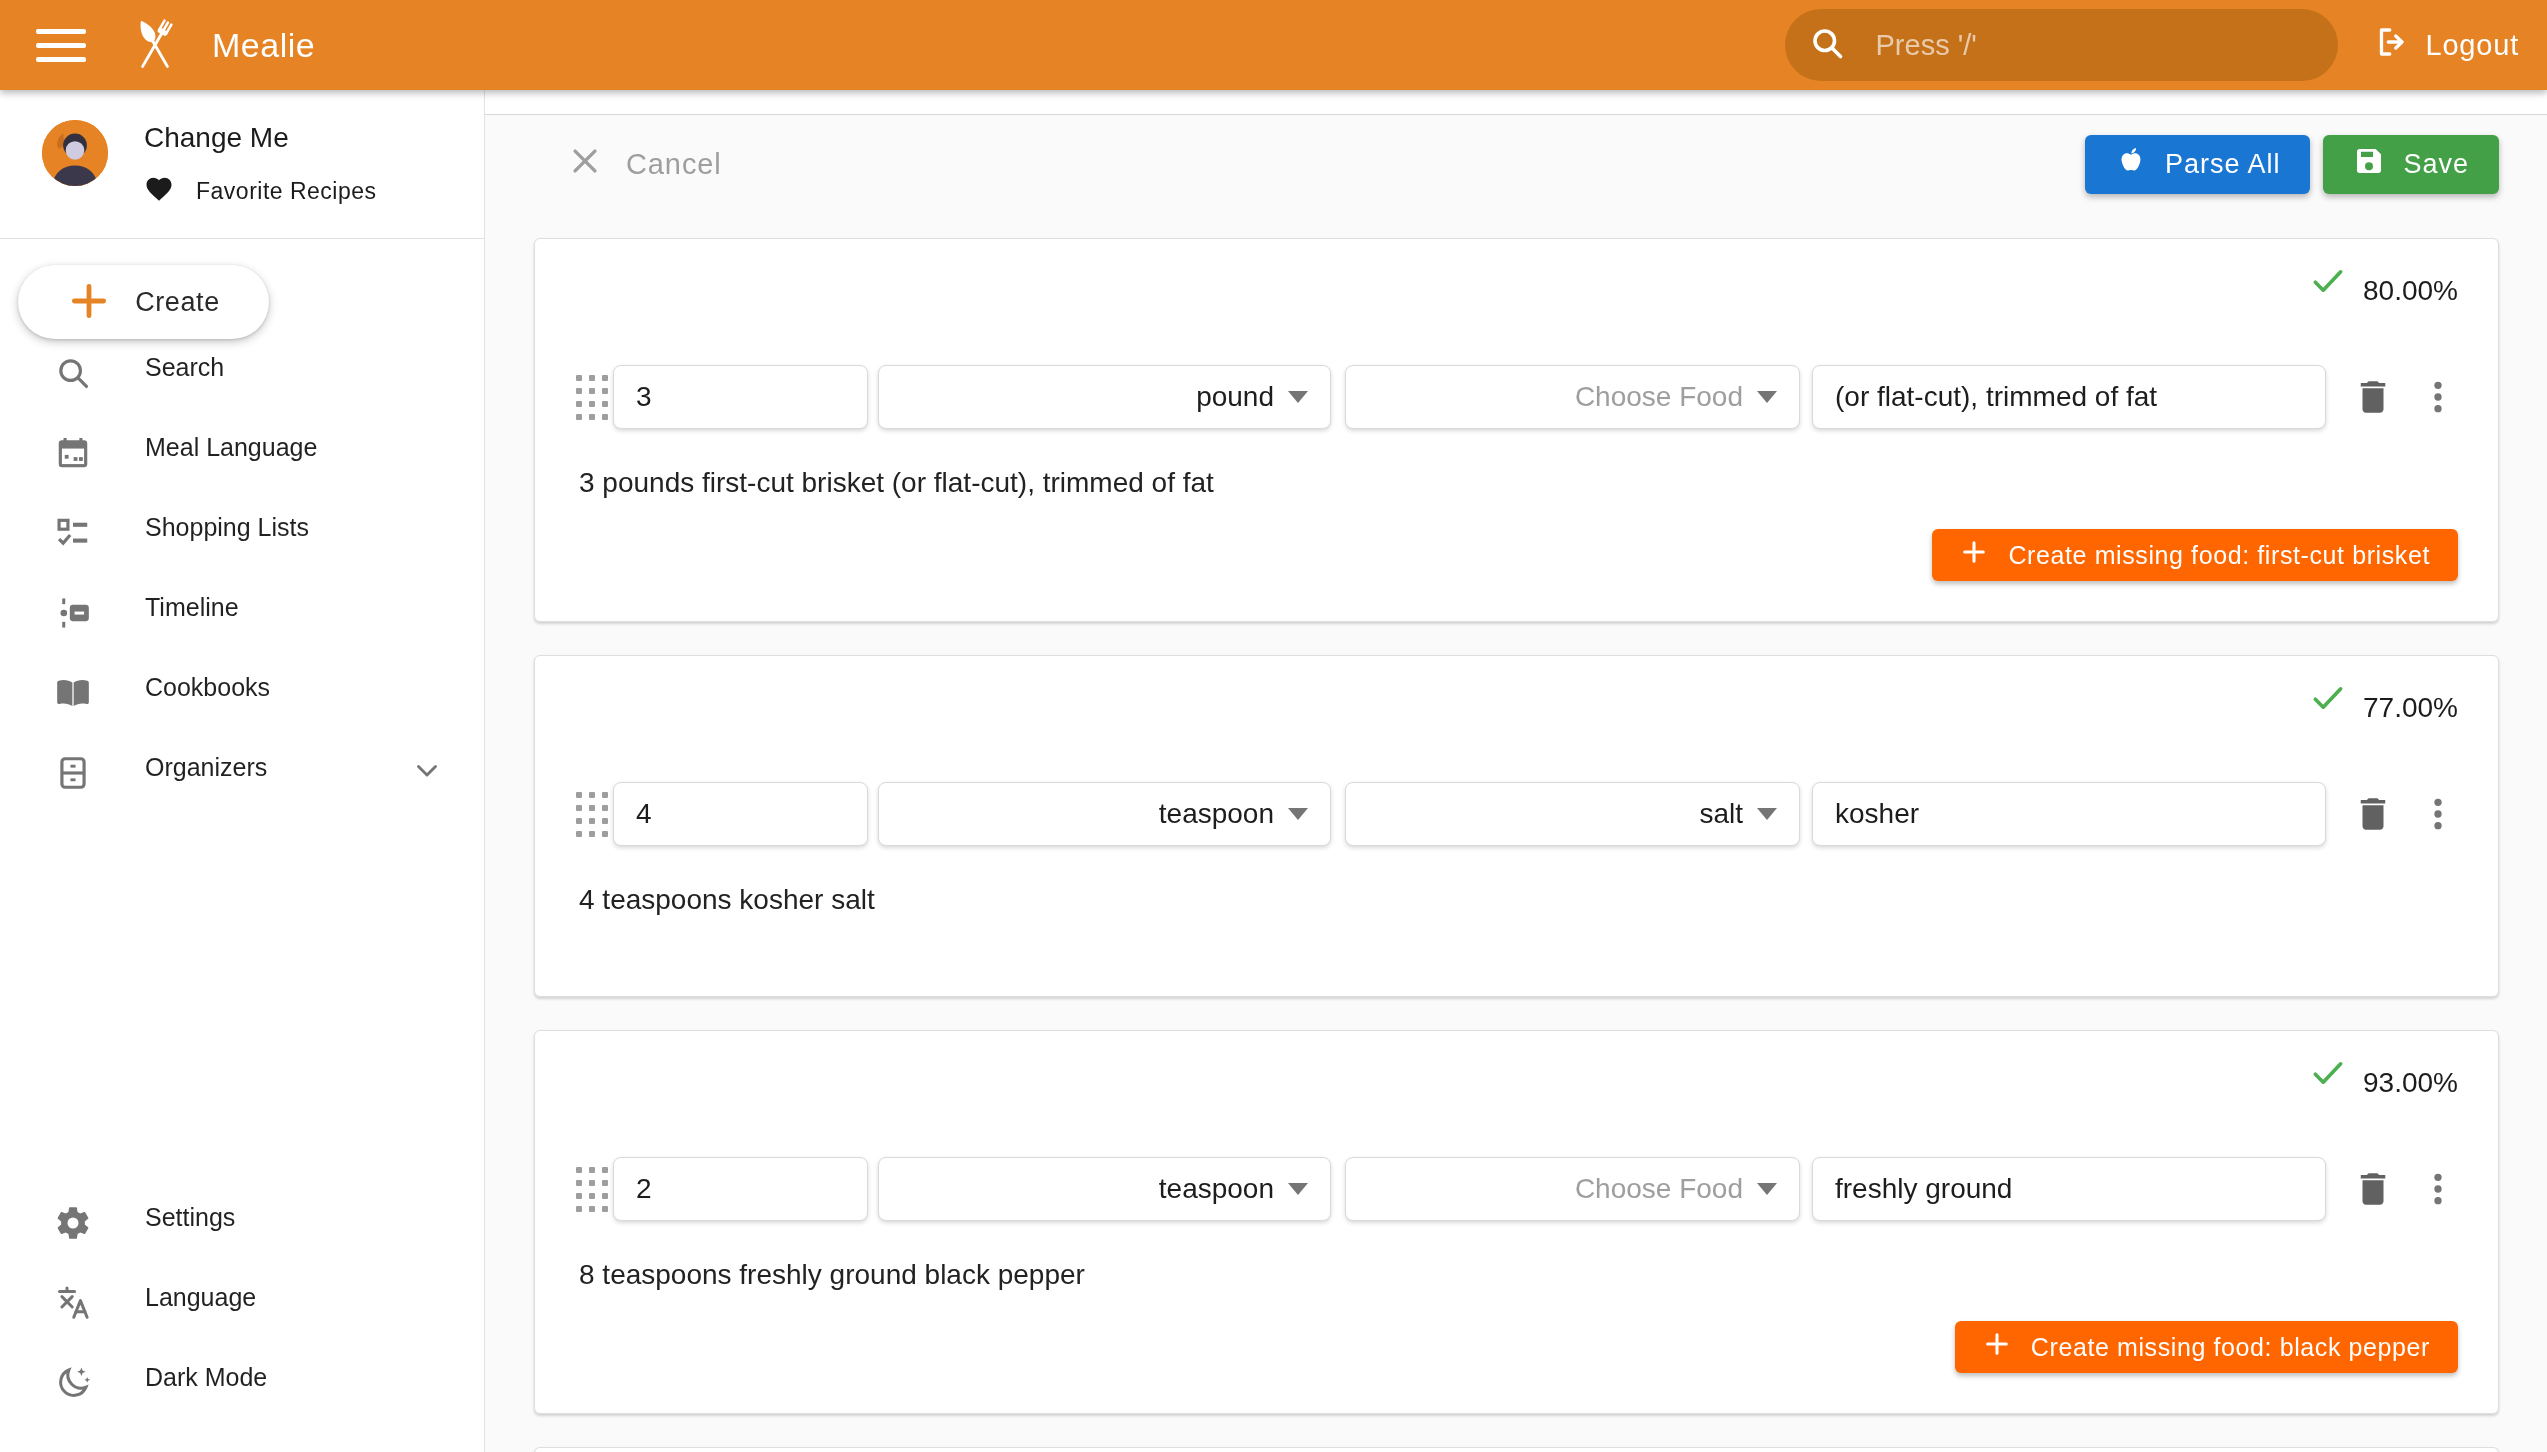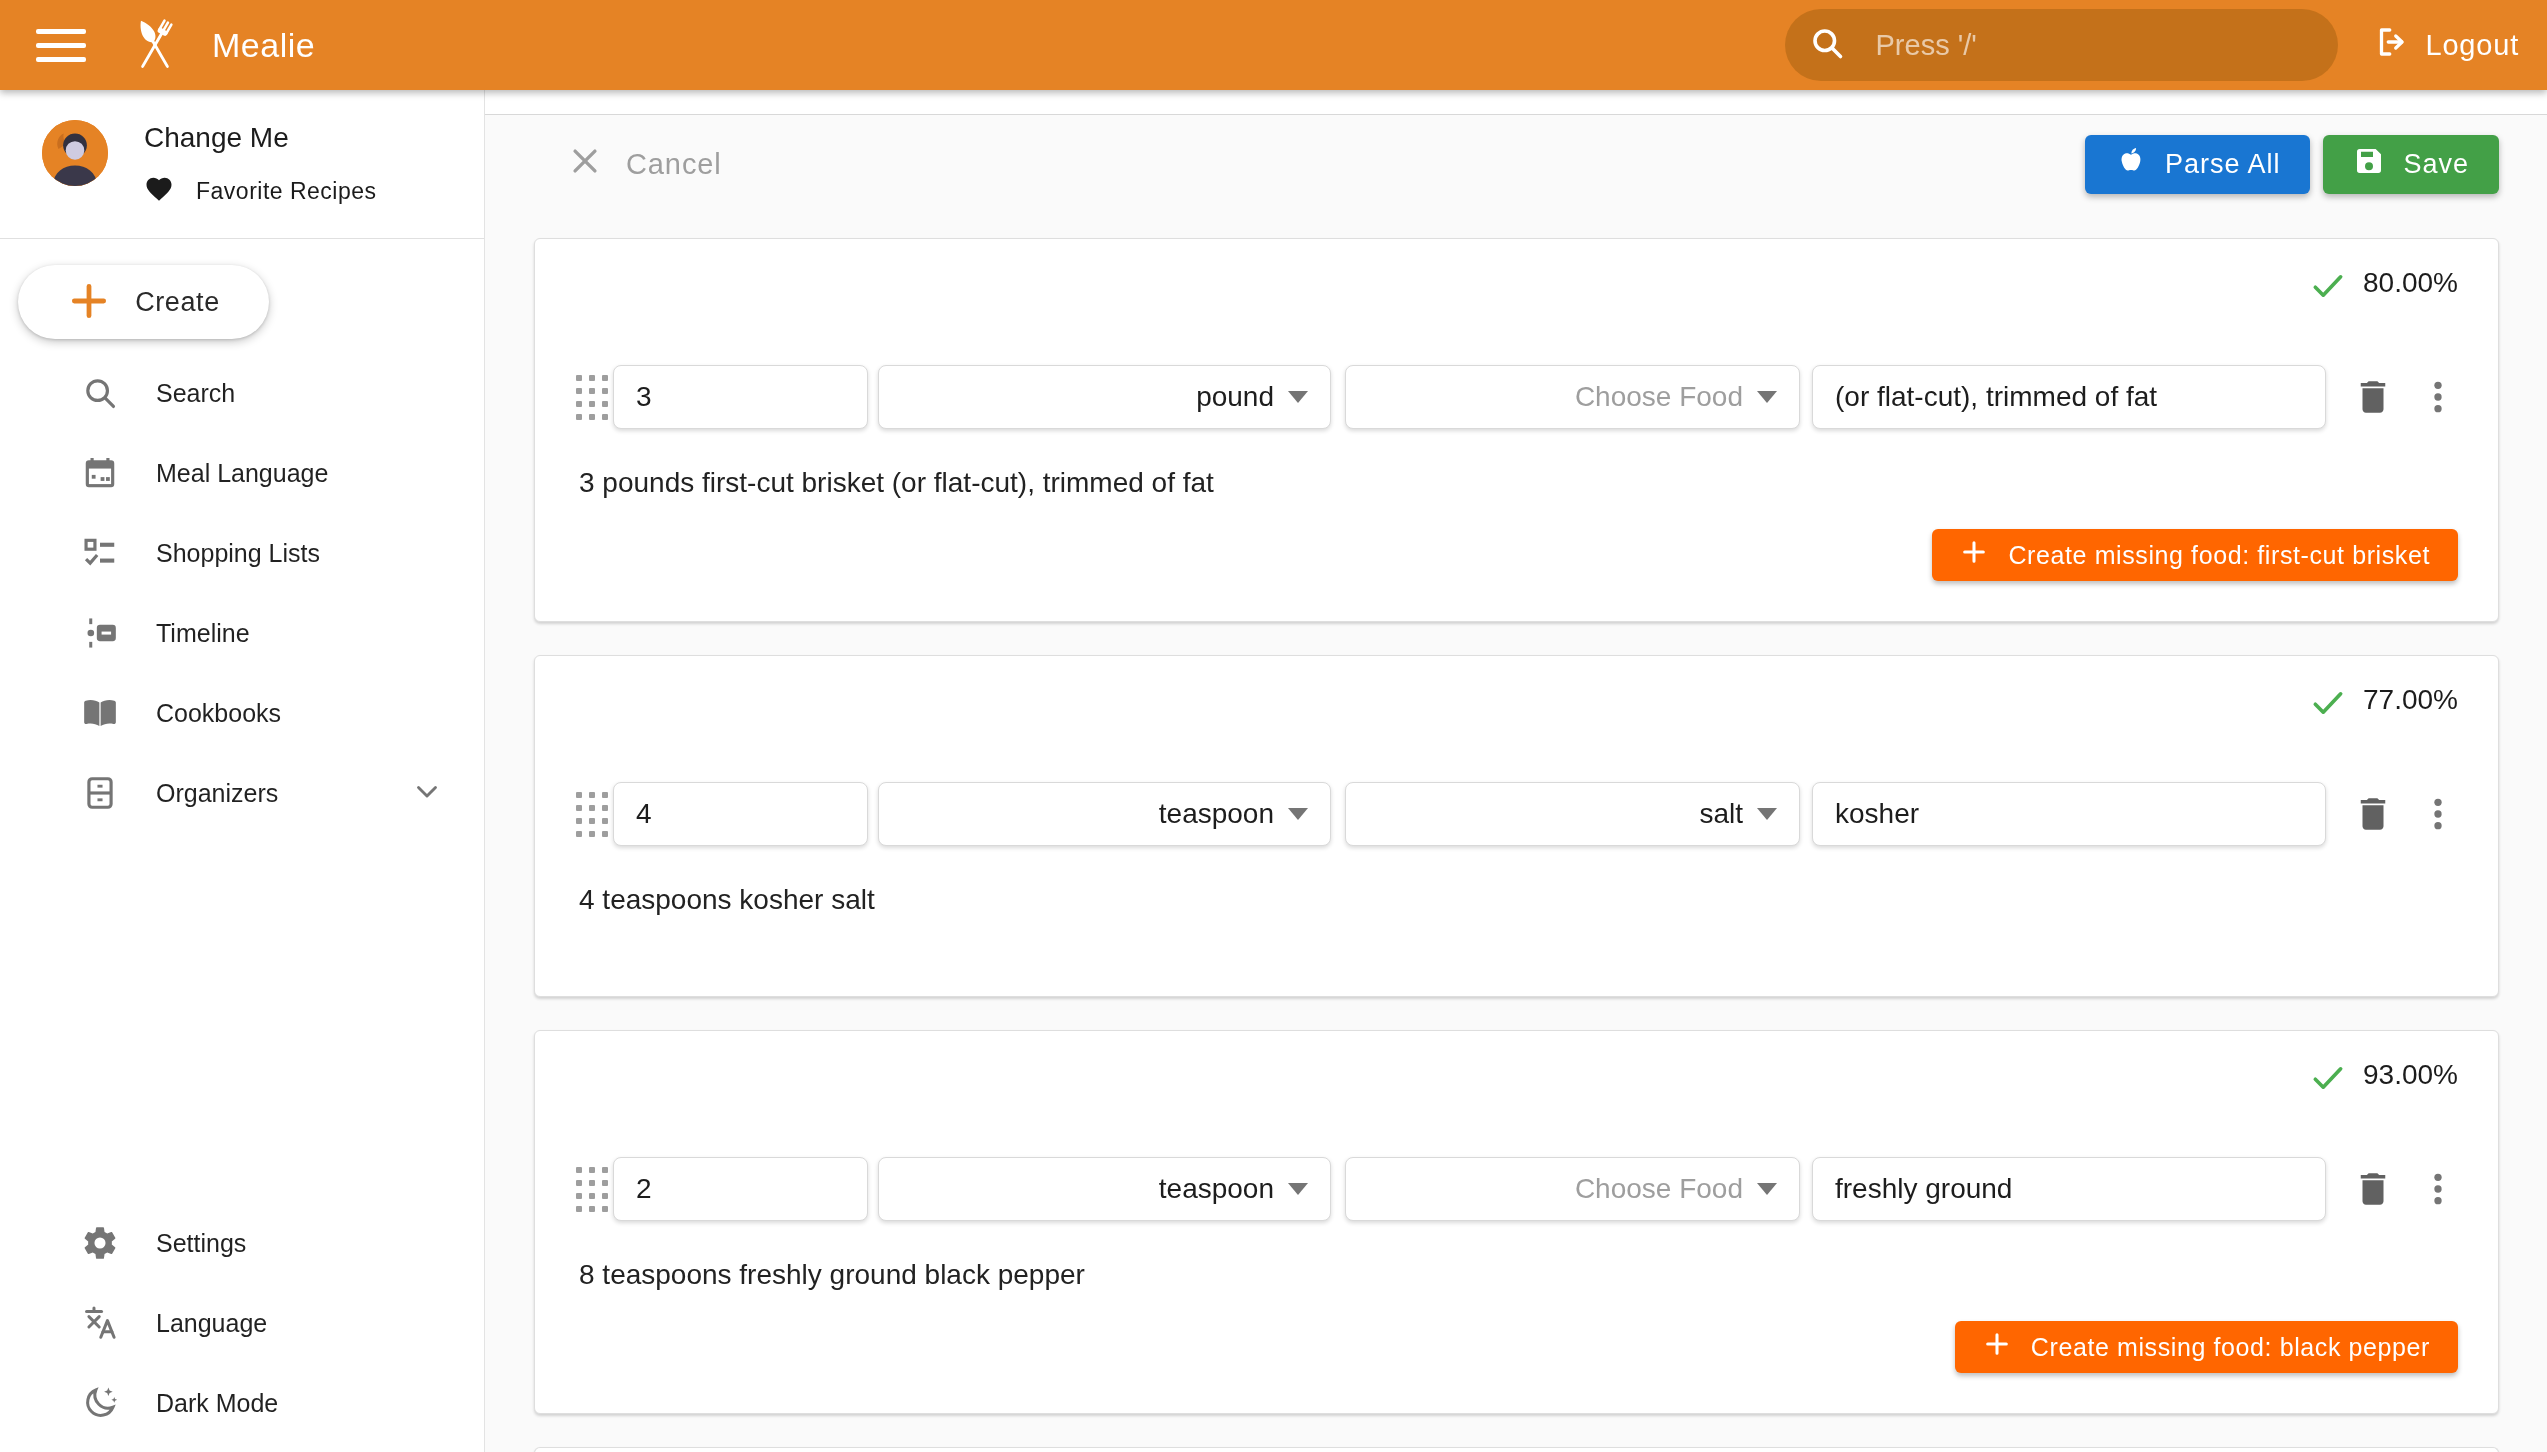--- a/index.html
+++ b/index.html
@@ -33,42 +33,42 @@
   .profile{display:flex;gap:36px;padding:30px 20px 0 42px}
   .avatar{width:66px;height:66px;border-radius:50%;overflow:hidden;background:#E58325;flex:0 0 66px}
   .profile-name{font-size:28px;color:#1c1c1c;margin-top:2px}
   .fav-row{display:flex;align-items:center;gap:22px;margin-top:20px;cursor:pointer}
   .fav-row .lbl{font-size:23px;font-weight:500;letter-spacing:0.5px;color:#1b1b1b}
   .side-divider{border:none;border-top:1px solid #E0E0E0;margin-top:30px}
   .create-btn{margin:26px 0 14px 18px;width:251px;height:74px;border-radius:37px;background:#fff;
     border:none;box-shadow:0 3px 10px rgba(0,0,0,.22),0 1px 3px rgba(0,0,0,.14);
     display:flex;align-items:center;justify-content:center;gap:24px;cursor:pointer}
   .create-btn .lbl{font-size:27px;font-weight:500;letter-spacing:0.6px;color:#2a2a2a}
-  .nav-item{height:80px;display:flex;align-items:center;padding:0 40px 0 80px;gap:36px;cursor:pointer}
+  .nav-item{height:80px;display:flex;padding:0 40px 0 53px;gap:52px;cursor:pointer}
   .nav-item .ic{width:40px;height:40px;display:flex;align-items:center;justify-content:center;flex:0 0 40px}
   .nav-item .lbl{font-size:25px;color:rgba(0,0,0,.87)}
   .nav-item .chev{margin-left:auto}
   .bottom-nav{position:absolute;left:0;right:0;bottom:10px}
 
   
   .prev-edge{height:25px;background:#fff;border-bottom:1px solid #D8D8D8;margin:0 -48px 0 -49px}
   .toolbar{display:flex;align-items:center;height:66px;margin:16px 0 41px}
   .cancel{display:flex;align-items:center;gap:24px;margin-left:34px;background:none;border:none;
     color:#9E9E9E;font-size:29px;font-weight:500;letter-spacing:0.9px;cursor:pointer}
   .btn{height:59px;border-radius:6px;border:none;color:#fff;display:flex;align-items:center;gap:18px;
     padding:0 30px;font-size:27px;font-weight:500;letter-spacing:1px;cursor:pointer;
     box-shadow:0 3px 6px rgba(0,0,0,.28)}
   .btn-parse{background:#1976D2;margin-left:auto}
   .btn-save{background:#43A047;margin-left:13px}
 
   
   .card{background:#fff;border:1px solid #DEDEDE;border-radius:6px;padding:28px 40px 40px;
     margin-bottom:33px;box-shadow:0 2px 3px rgba(0,0,0,.16)}
   .card.pad-extra{padding-bottom:80px}
-  .conf-row{display:flex;justify-content:flex-end;align-items:flex-start;gap:16px;height:40px;
+  .conf-row{display:flex;justify-content:flex-end;align-items:flex-end;gap:16px;height:40px;
     margin-bottom:58px;font-size:28px;color:#1c1c1c}
   .fields{display:flex;align-items:center}
   .drag{width:34px;height:50px;display:grid;grid-template-columns:repeat(3,6px);
     grid-auto-rows:6px;gap:7px;align-content:center;justify-content:center;cursor:grab;flex:0 0 34px}
   .drag i{background:#9E9E9E;border-radius:1px}
   .fld{height:64px;border-radius:8px;background:#fff;border:1px solid #D9D9D9;
     box-shadow:0 2px 4px rgba(0,0,0,.15);font-size:28px;color:#1d1d1d;padding:0 22px;
     display:flex;align-items:center;font-family:"Liberation Sans",sans-serif}
   input.fld{outline:none}
   .f-amount{width:255px;margin-left:4px}

